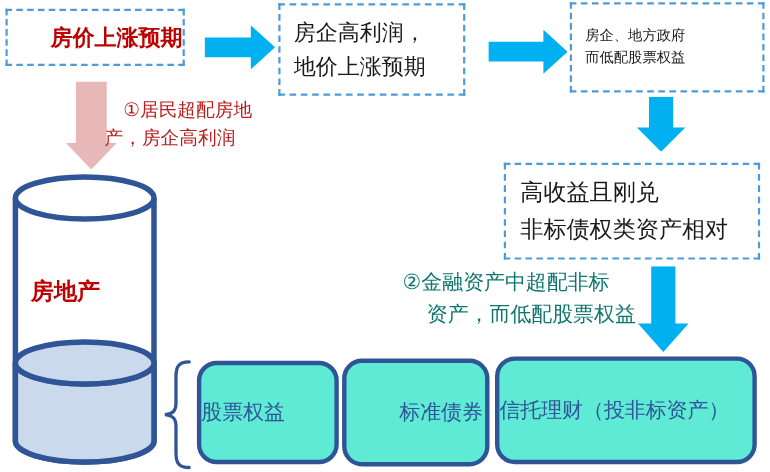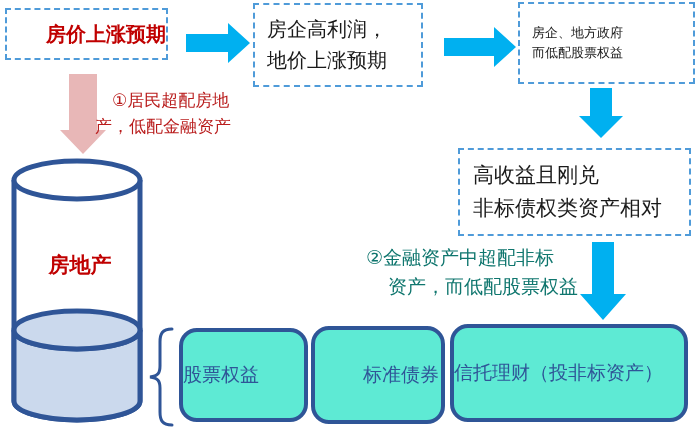--- a/index.html
+++ b/index.html
@@ -25,21 +25,21 @@
   .box1 { left: 5px; top: 8px; width: 163px; height: 52px; align-items: flex-end; }
   .box1 .line { font-size: 20px; font-weight: bold; color: #c00000; }
   .box2 { left: 253px; top: 3px; width: 170px; height: 84px; padding-left: 12px; font-size: 20px; }
   .box3 { left: 518px; top: 2px; width: 177px; height: 82px; padding-left: 12px; font-size: 13px; }
   .box4 { left: 458px; top: 148px; width: 233px; height: 88px; padding-left: 13px; font-size: 21px; }
   .note { line-height: 1.5; white-space: nowrap; }
   .note1 { left: 95px; top: 88px; font-size: 17px; color: #b91c1c; }
   .note1 .first { padding-left: 17px; }
   .note2 { left: 366px; top: 243px; font-size: 19px; color: #0f766e; }
   .note2 .second { padding-left: 22px; }
-  .cyl-label { text-align: center; font-weight: bold; white-space: nowrap; }
+  .cyl-label { text-align: left; font-weight: bold; white-space: nowrap; }
   .label-realestate { left: 28px; top: 251px; width: 104px; font-size: 21px; color: #c00000; }
   .label-finassets { left: 22px; top: 360px; width: 116px; font-size: 21px; color: #2f5597; }
   .round-box {
     background: #5eead4;
     border: 4px solid #2f5597;
     border-radius: 18px;
     display: flex;
     align-items: center;
     justify-content: flex-start;
     color: #2f5597;
@@ -86,21 +86,21 @@
     <div class="line">高收益且刚兑</div>
     <div class="line">非标债权类资产相对</div>
   </div>
 
   <svg class="abs" style="left:60px; top:74px;" width="46" height="80" viewBox="0 0 46 80">
     <polygon points="9,0 37,0 37,56 46,56 23,80 0,56 9,56" fill="#e8b7b7"></polygon>
   </svg>
 
   <div class="abs note note1">
     <div class="first">①居民超配房地</div>
-    <div>产，低配金融资产</div>
+    <div>产，房企高利润</div>
   </div>
 
   <svg class="abs" style="left:8px; top:158px;" width="138" height="268" viewBox="0 0 138 268">
 
     <path d="M6,22 L6,243 A63,19 0 0 0 132,243 L132,22" fill="#ffffff" stroke="#2f5597" stroke-width="5"></path>
 
     <path d="M6,172 L6,243 A63,19 0 0 0 132,243 L132,172 A63,19 0 0 1 6,172 Z" fill="#cbd9ed" stroke="#2f5597" stroke-width="5"></path>
 
     <ellipse cx="69" cy="172" rx="63" ry="19" fill="#cbd9ed" stroke="#2f5597" stroke-width="5"></ellipse>
 

